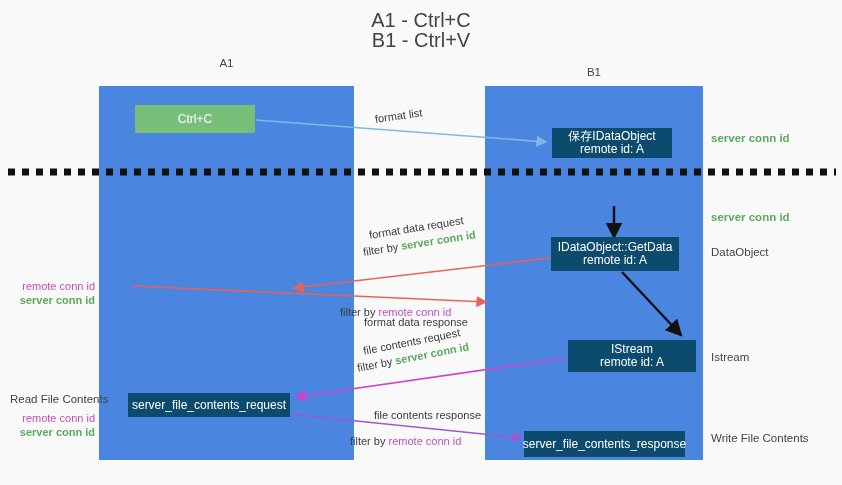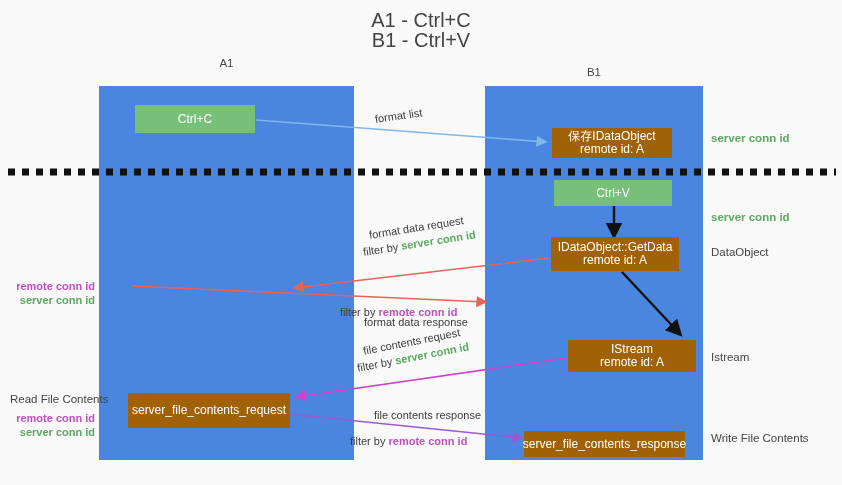--- a/index.html
+++ b/index.html
@@ -24,25 +24,25 @@
   .col-head{position:absolute;text-align:center;font-size:11.5px;line-height:13px;color:#444;}
   #head-a{left:99px;top:57px;width:255px;}
   #head-b{left:485px;top:66px;width:218px;}
 
   .node{
     position:absolute;box-sizing:border-box;
     display:flex;flex-direction:column;align-items:center;justify-content:center;
     text-align:center;color:#ffffff;font-size:12px;line-height:13px;
   }
   .node.green{background:#78c07a;}
-  .node.orange{background:#a16207;}
+  .node.orange{background:#0c4a6e;}
 
   .side-label{position:absolute;font-size:11.5px;line-height:14px;color:#444;}
   .green-txt{color:#5aa95f;font-weight:bold;}
-  .purple-txt{color:#c14fc1;font-weight:bold;}
+  .purple-txt{color:#c14fc1;font-weight:normal;}
   .conn-stack{position:absolute;font-size:11px;line-height:14px;font-weight:bold;}
 
   .edge-label{position:absolute;font-size:11px;line-height:14px;color:#3c3c3c;white-space:nowrap;}
   .rot-a{transform:rotate(-8deg);transform-origin:left top;}
   .rot-b{transform:rotate(-9deg);transform-origin:left top;}
   .rot-c{transform:rotate(-11deg);transform-origin:left top;}
 </style>
 </head>
 <body>
 
@@ -101,37 +101,34 @@
 
   <div class="node green" id="n-ctrlc" style="left:135px;top:105px;width:120px;height:28px;">
     <span>Ctrl+C</span>
   </div>
 
   <div class="node orange" id="n-save" style="left:552px;top:128px;width:120px;height:30px;">
     <span>保存IDataObject</span>
     <span>remote id: A</span>
   </div>
 
-  <div class="node green" id="n-ctrlv" style="left:554px;top:180px;width:118px;height:26px;">
-    <span>Ctrl+V</span>
-  </div>
 
   <div class="node orange" id="n-getdata" style="left:551px;top:237px;width:128px;height:34px;">
     <span>IDataObject::GetData</span>
     <span>remote id: A</span>
   </div>
 
   <div class="node orange" id="n-istream" style="left:568px;top:340px;width:128px;height:32px;">
     <span>IStream</span>
     <span>remote id: A</span>
   </div>
 
 
 
-  <div class="node orange" id="n-sfcreq" style="left:128px;top:393px;width:162px;height:35px;">
+  <div class="node orange" id="n-sfcreq" style="left:128px;top:393px;width:162px;height:24px;">
     <span>server_file_contents_request</span>
   </div>
 
   <div class="node orange" id="n-sfcres" style="left:524px;top:425px;width:161px;height:26px;margin-top:6px;">
     <span>server_file_contents_response</span>
   </div>
 
   <div class="edge-label rot-a" style="left:374px;top:112px;">format list</div>
 
   <div class="edge-label rot-b" style="left:368px;top:228px;">format data request</div>

